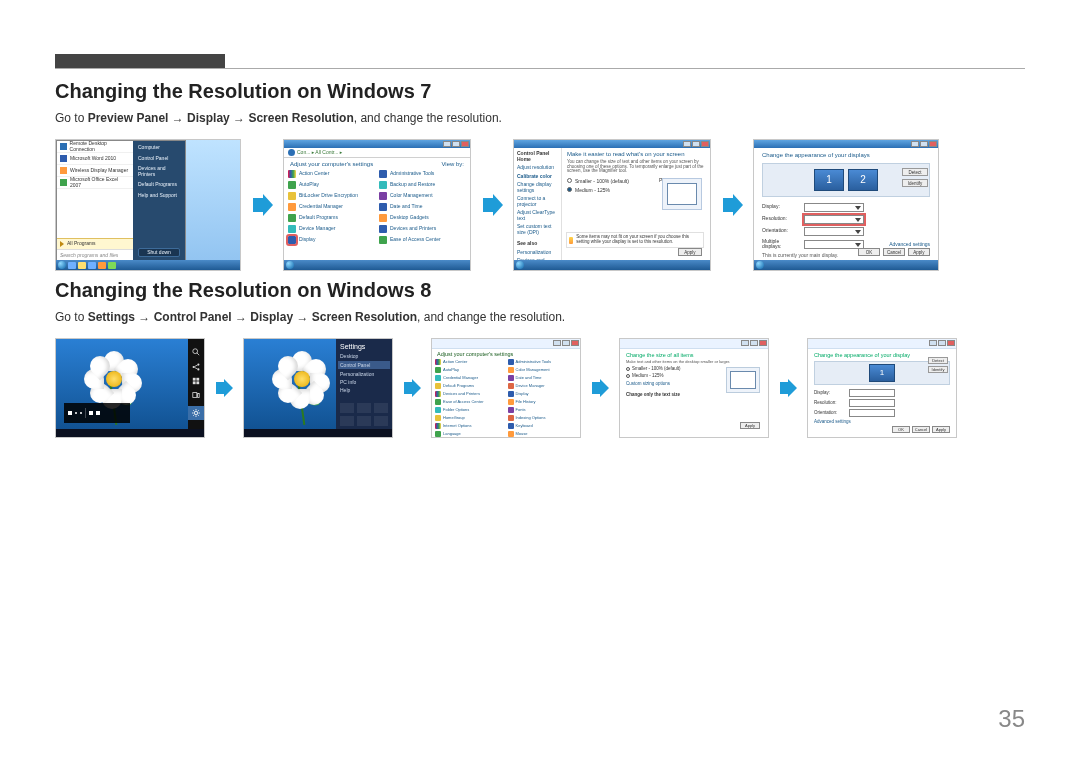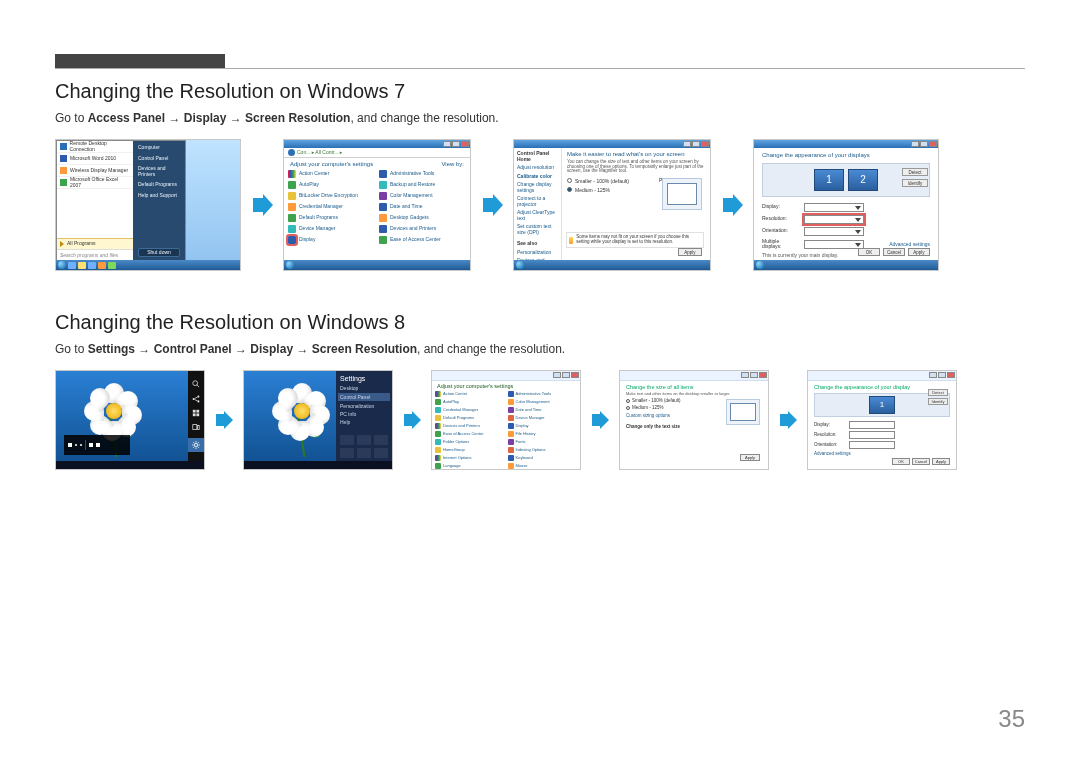--- a/index.html
+++ b/index.html
@@ -18,21 +18,21 @@
     height: 1px; background: #aaa;
   }
   .tab-marker {
     position: absolute;
     top: 54px; left: 55px;
     width: 170px; height: 14px;
     background: #444;
   }
   h2.section-heading {
     font-size: 20px;
-    font-weight: 400;
+    font-weight: 700;
     color: #222;
     margin-top: 40px;
     margin-bottom: 8px;
   }
   p.instruction {
     font-size: 12px;
     color: #333;
     margin-bottom: 14px;
   }
   p.instruction b { font-weight: 700; }
@@ -207,21 +207,21 @@
   }
 </style>
 </head>
 <body>
 
 <div class="tab-marker"></div>
 <div class="hrule"></div>
 
 <h2 class="section-heading">Changing the Resolution on Windows 7</h2>
 <p class="instruction">
-  <span>Go to </span><b>Access Panel → Display → Screen Resolution</b><span>, and change the resolution.</span>
+  <span>Go to </span><b>Preview Panel → Display → Screen Resolution</b><span>, and change the resolution.</span>
 </p>
 
 <div class="flow">
 
   <div class="shot w7s1">
     <div class="menu">
       <div class="left">
         <div class="row b">
             <span class="ic"></span>
             <span>Remote Desktop Connection</span>
@@ -451,21 +451,21 @@
         <div class="b">Apply</div>
       </div>
     </div>
     <div class="taskbar">
         <span class="orb"></span>
       </div>
   </div>
 
 </div>
 
-<h2 class="section-heading" style="margin-top:40px">Changing the Resolution on Windows 8</h2>
+<h2 class="section-heading" style="margin-top:8px">Changing the Resolution on Windows 8</h2>
 <p class="instruction">
   <span>Go to </span><b>Settings → Control Panel → Display → Screen Resolution</b><span>, and change the resolution.</span>
 </p>
 
 <div class="flow">
 
   <div class="w8desk">
     <div class="stem"></div>
       <div class="leaf"></div>
     <div class="flower">

